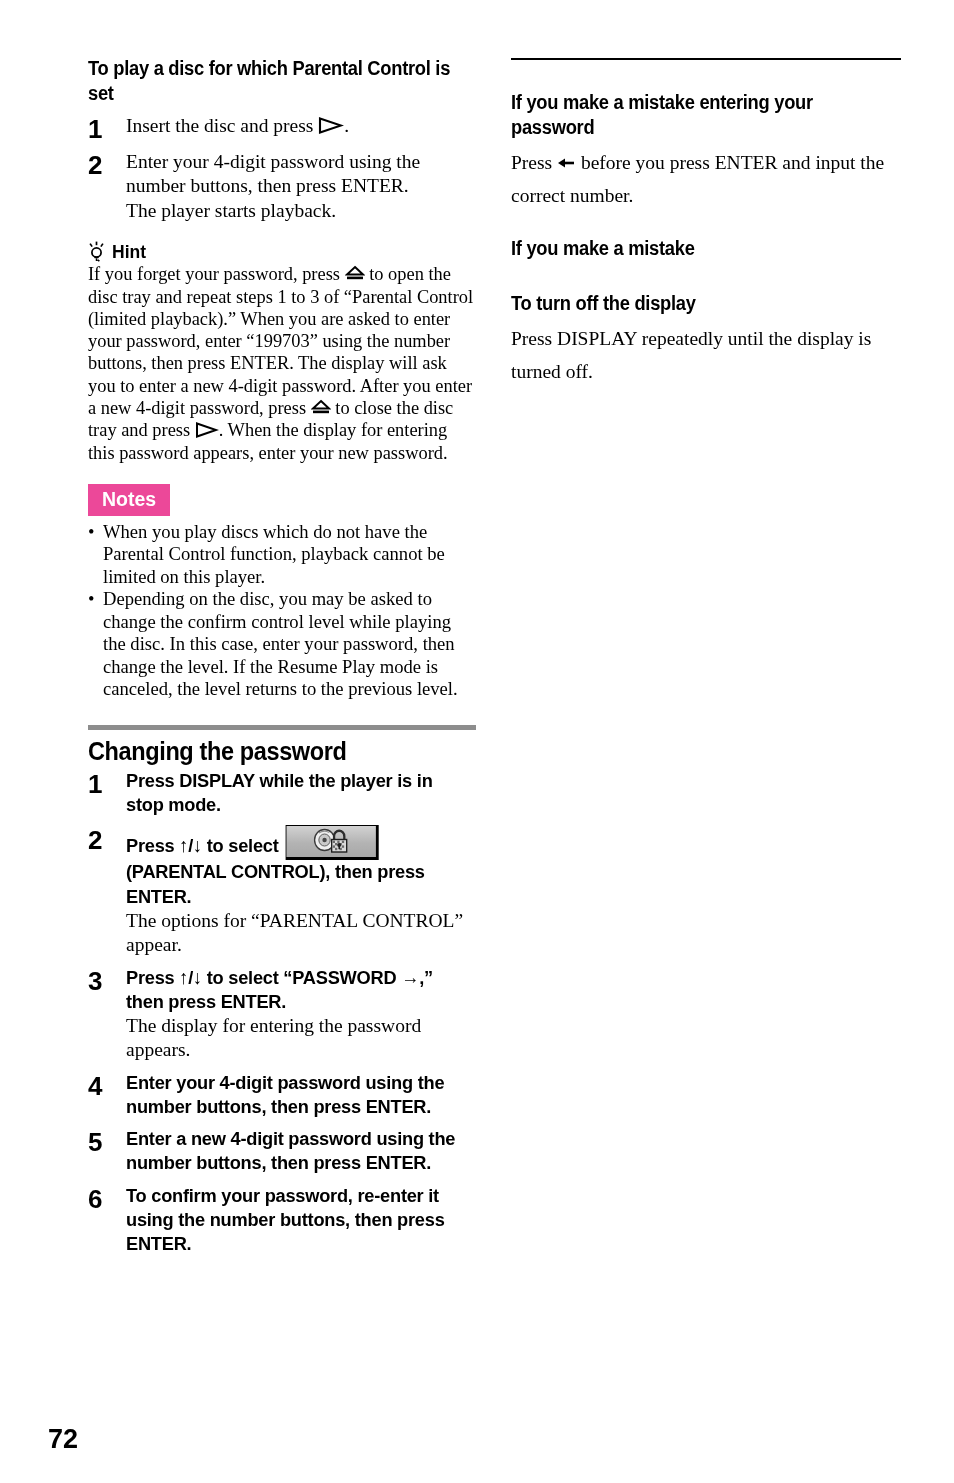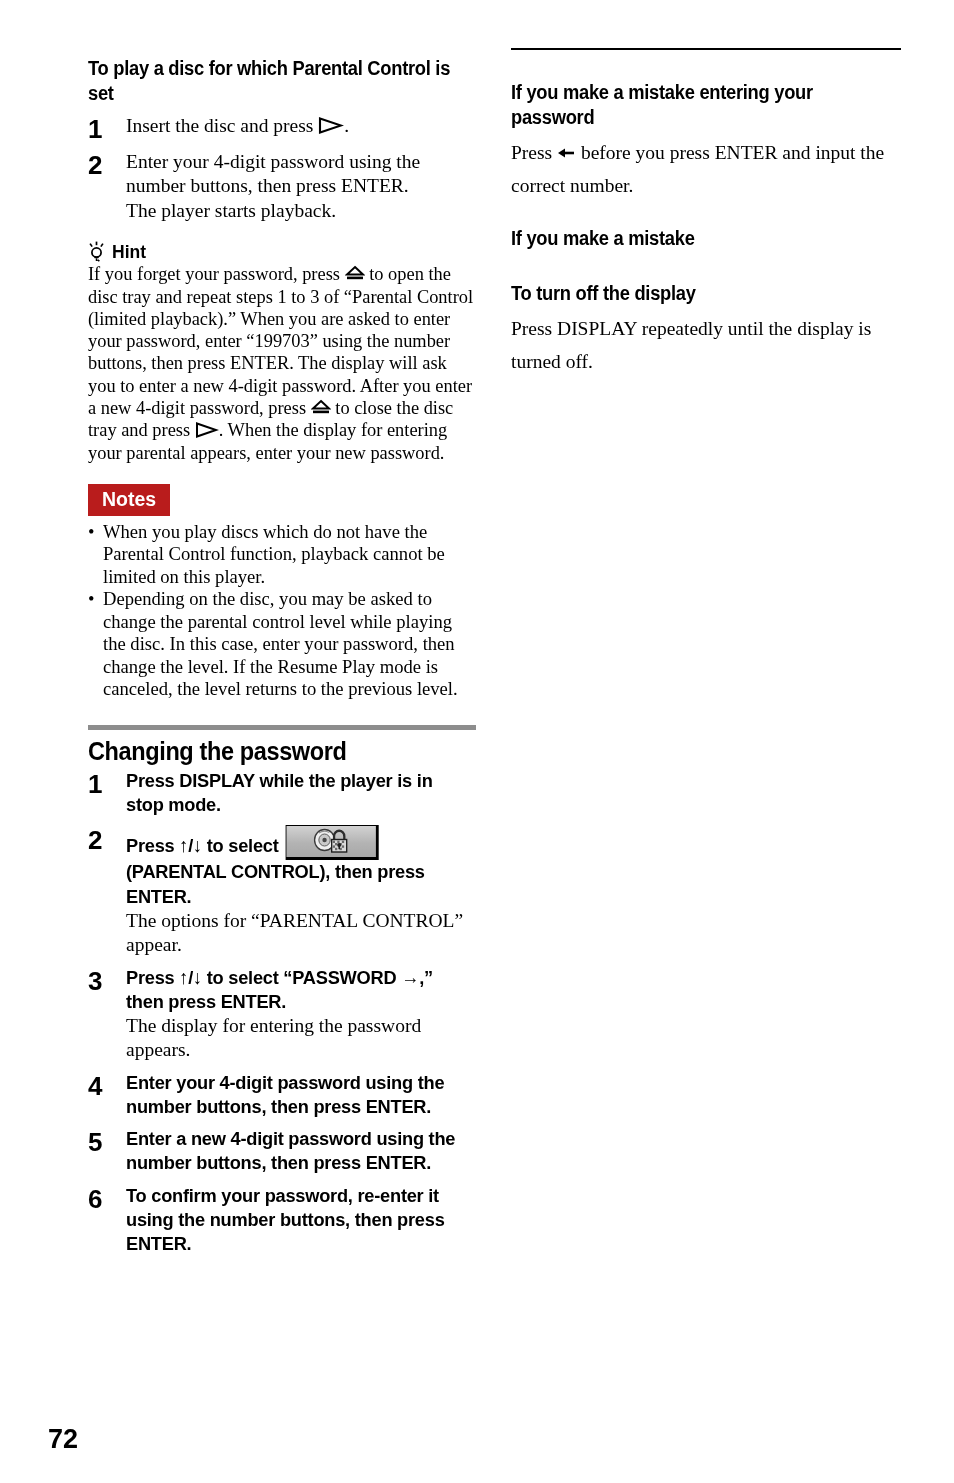--- a/index.html
+++ b/index.html
@@ -25,21 +25,21 @@
   
   .col-left {
     position: absolute;
     left: 88px;
     top: 56px;
     width: 388px;
   }
   .col-right {
     position: absolute;
     left: 511px;
-    top: 48px;
+    top: 58px;
     width: 390px;
   }
 
   
   .h-sub {
     font-family: "Liberation Sans", sans-serif;
     font-weight: bold;
     font-size: 19.5px;
     line-height: 25px;
     letter-spacing: -0.3px;
@@ -139,21 +139,21 @@
   .bulb {
     display: inline-block;
     width: 17px;
     height: 21px;
     position: relative;
   }
 
   
   .notes-badge {
     display: inline-block;
-    background: #b91c1c;
+    background: #ec4899;
     color: #ffffff;
     font-family: "Liberation Sans", sans-serif;
     font-weight: bold;
     font-size: 19.5px;
     line-height: 20px;
     padding: 5px 14px 7px 14px;
     margin-top: 20px;
     margin-bottom: 5px;
   }
   .note-item {
@@ -236,31 +236,31 @@
       <span class="hint-label">Hint</span>
     </div>
     <p class="body-small"><span>If you forget your password, press </span><span><svg class="inline-svg" width="20" height="17" viewBox="0 0 20 17">
             <path d="M10 2 L18 9.4 L2 9.4 Z" fill="none" stroke="#000" stroke-width="2"></path>
             <rect x="2" y="11.6" width="16" height="2.6" fill="#000"></rect>
           </svg></span><span> to open the disc tray and repeat steps 1 to 3 of “Parental Control (limited playback).” When you are asked to enter your password, enter “199703” using the number buttons, then press ENTER. The display will ask you to enter a new 4-digit password. After you enter a new 4-digit password, press </span><span><svg class="inline-svg" width="20" height="17" viewBox="0 0 20 17">
             <path d="M10 2 L18 9.4 L2 9.4 Z" fill="none" stroke="#000" stroke-width="2"></path>
             <rect x="2" y="11.6" width="16" height="2.6" fill="#000"></rect>
           </svg></span><span> to close the disc tray and press </span><span><svg class="inline-svg" width="24" height="16" viewBox="0 0 24 16">
             <path d="M2 1.5 L21 8 L2 14.5 Z" fill="none" stroke="#000" stroke-width="2"></path>
-          </svg></span><span>. When the display for entering your parental appears, enter your new password.</span></p>
+          </svg></span><span>. When the display for entering this password appears, enter your new password.</span></p>
 
     <div>
       <div class="notes-badge">Notes</div>
       <div class="note-item">
         <span class="note-bullet">•</span>
         <span class="note-text">When you play discs which do not have the Parental Control function, playback cannot be limited on this player.</span>
       </div>
       <div class="note-item">
         <span class="note-bullet">•</span>
-        <span class="note-text">Depending on the disc, you may be asked to change the parental control level while playing the disc. In this case, enter your password, then change the level. If the Resume Play mode is canceled, the level returns to the previous level.</span>
+        <span class="note-text">Depending on the disc, you may be asked to change the confirm control level while playing the disc. In this case, enter your password, then change the level. If the Resume Play mode is canceled, the level returns to the previous level.</span>
       </div>
     </div>
 
     <div style="margin-top:24px;">
       <div class="rule-gray"></div>
       <h1 class="h-section">Changing the password</h1>
 
       <div class="step" style="margin-top:2px;">
         <div class="step-num">1</div>
         <div class="step-body">

